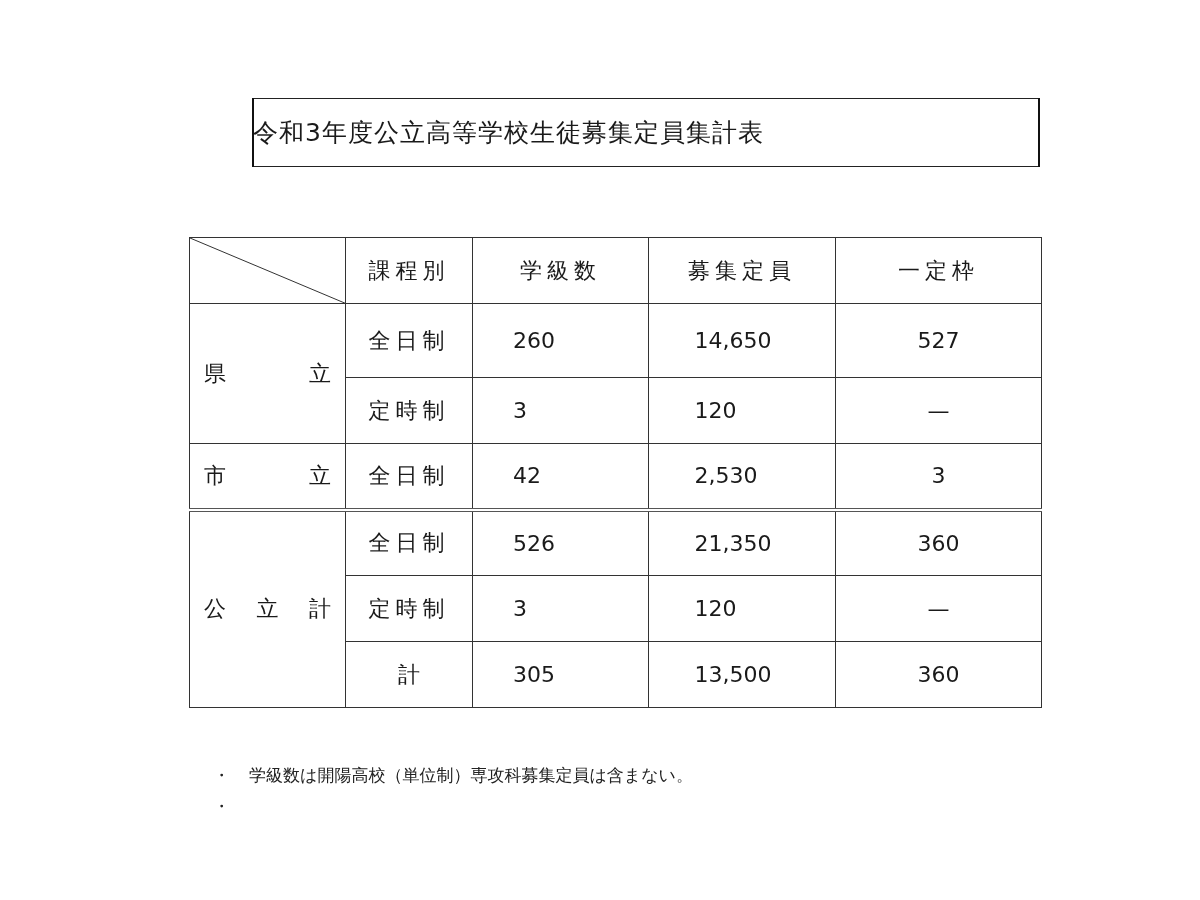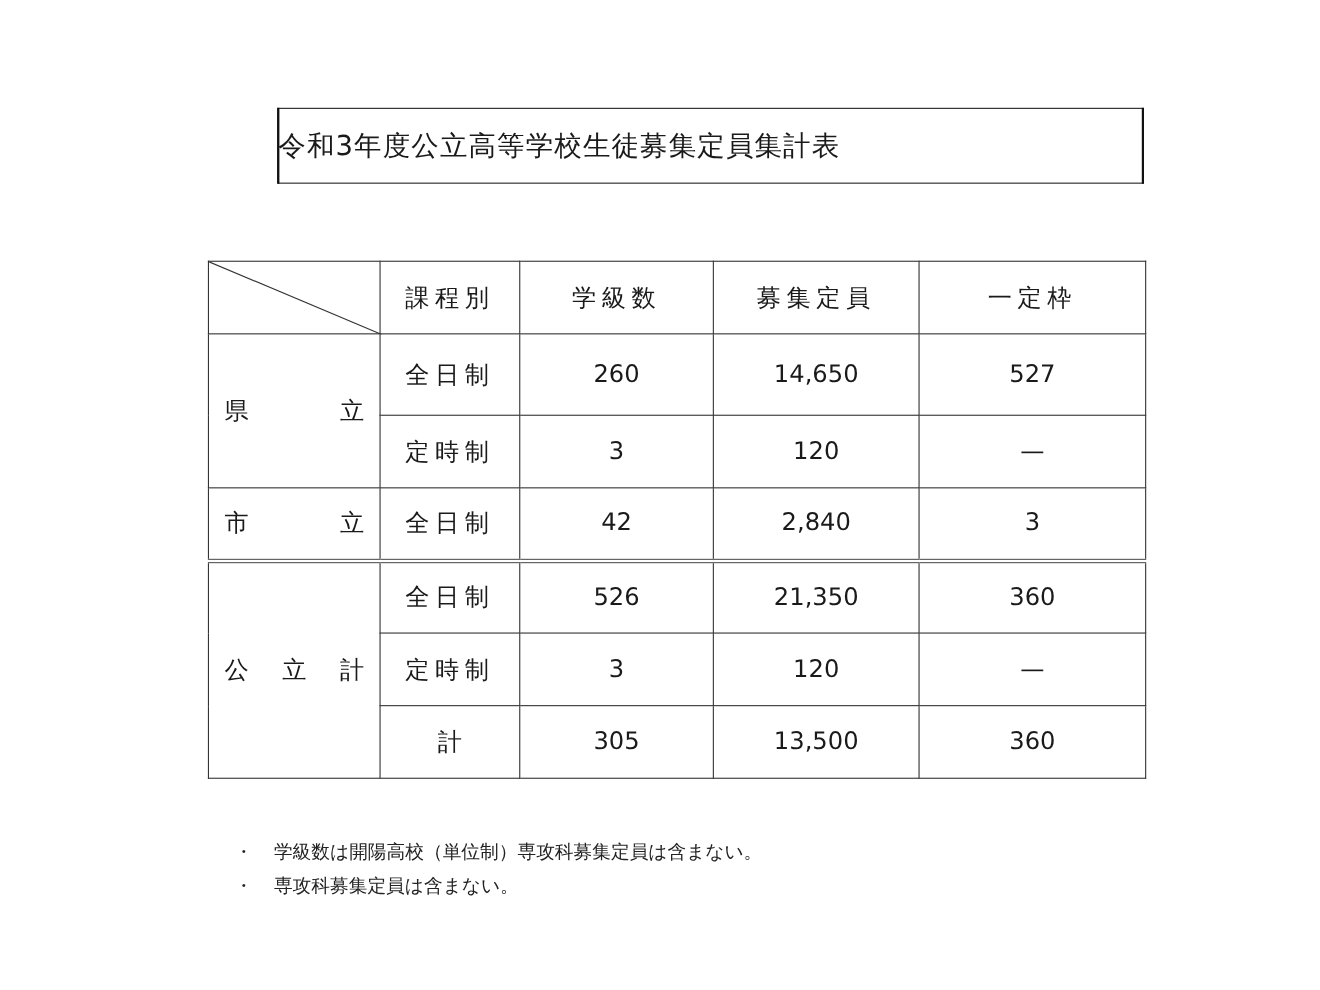--- a/index.html
+++ b/index.html
@@ -16,21 +16,21 @@
                   table-layout:fixed; font-size:22px;margin-left:16px; }
   table.summary td { border:1px solid #333; padding:0; text-align:center; vertical-align:middle; }
   .c0 { width:156px; } .c1 { width:127px; } .c2 { width:176px; } .c3 { width:187px; } .c4 { width:206px; }
   tr.h { height:66px; } tr.r { height:66px; } tr.r74 { height:74px; }
   td.diag { position:relative; background:
       linear-gradient(to top right, transparent calc(50% - 0.6px), #333 50%, transparent calc(50% + 0.6px)); }
   td.diag { background: none; }
   td.diag svg { position:absolute; left:0; top:0; }
   .sp3 { letter-spacing:5px; }
   .num { text-align:center; }
-  .num span { display:inline-block; text-align:center; } .n3 span { width:95px; }
+  .num span { display:inline-block; text-align:left; } .n3 span { width:95px; }
   .group { text-align:left !important; padding:0 14px !important; }
   .group .gl { display:flex; justify-content:space-between; }
   tr.dbl td { border-top:4px double #555; }
   .notes { position:absolute; left:213px; top:760px; font-size:17px; line-height:31px; color:#222;
            font-family: "DejaVu Serif", "Liberation Serif", serif; }
   .notes .li { display:flex; }
   .notes .bullet { width:36px; }
 </style>
 </head>
 <body>
@@ -81,21 +81,21 @@
 
   <tr class="r">
     <td class="group">
       <div class="gl">
         <span>市</span>
         <span>立</span>
       </div>
     </td>
     <td class="sp3">全日制</td>
     <td class="num n3"><span>42</span></td>
-    <td class="num n3"><span>2,840</span></td>
+    <td class="num n3"><span>2,530</span></td>
     <td>3</td>
   </tr>
 
   <tr class="r dbl">
     <td rowspan="3" class="group">
       <div class="gl">
         <span>公</span>
         <span>立</span>
         <span>計</span>
       </div>
@@ -120,15 +120,14 @@
 </tbody>
   </table>
 
 <div class="notes">
   <div class="li">
     <span class="bullet">・</span>
     <span>学級数は開陽高校（単位制）専攻科募集定員は含まない。</span>
   </div>
   <div class="li">
     <span class="bullet">・</span>
-    <span>専攻科募集定員は含まない。</span>
   </div>
 </div>
 
 </body></html>

